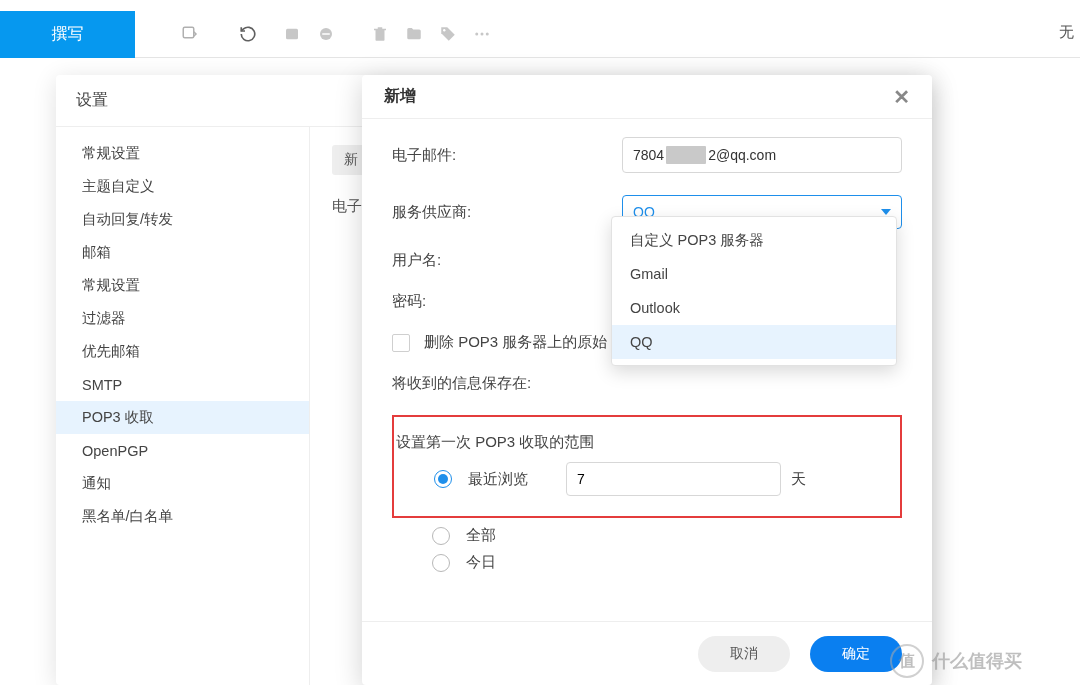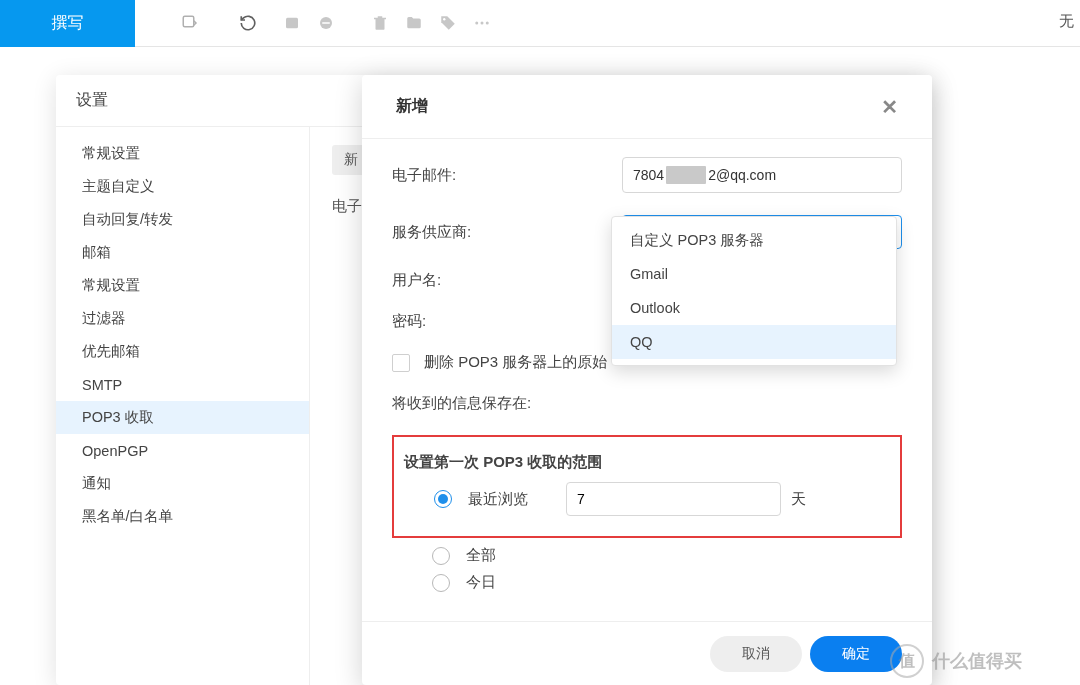--- a/index.html
+++ b/index.html
@@ -1,54 +1,54 @@
 <!DOCTYPE html>
 <html><head>
 <meta charset="utf-8">
 <style>
   *{box-sizing:border-box;margin:0;padding:0;font-family:"Microsoft YaHei","Helvetica Neue",Arial,sans-serif;}
   html,body{width:1080px;height:685px;overflow:hidden;background:#ffffff;}
   
-  .topbar{position:absolute;left:0;top:0;right:0;height:47px;background:#ffffff;border-bottom:1px solid #e5e5e5;display:flex;align-items:center;z-index:1;}
+  .topbar{position:absolute;left:0;top:11px;right:0;height:47px;background:#ffffff;border-bottom:1px solid #e5e5e5;display:flex;align-items:center;z-index:1;}
   .compose-btn{width:135px;height:47px;background:#0698ef;color:#fff;display:flex;align-items:center;justify-content:center;font-size:16px;font-weight:500;cursor:pointer;}
   .tb-sep{width:38px;}
   .tb-icon{width:34px;height:47px;display:flex;align-items:center;justify-content:center;color:#b0b0b0;}
   .tb-icon svg{width:18px;height:18px;}
   .right-text{position:absolute;right:6px;top:12px;color:#555;font-size:15px;}
   
   .settings-panel{position:absolute;left:56px;top:75px;width:876px;height:610px;background:#fff;border-radius:4px;box-shadow:0 4px 24px rgba(0,0,0,.12);z-index:5;display:flex;flex-direction:column;}
   .settings-header{height:52px;display:flex;align-items:center;padding:0 20px;font-size:16px;color:#444;border-bottom:1px solid #eee;}
   .settings-body{flex:1;display:flex;}
   .sidebar{width:254px;border-right:1px solid #eee;padding-top:10px;}
   .side-item{height:33px;display:flex;align-items:center;padding-left:26px;font-size:14.5px;color:#444;cursor:pointer;}
   .side-item.active{background:#e7f3fe;}
   .content{flex:1;padding:18px 22px;font-size:15px;color:#555;}
   .tabbar{display:flex;gap:8px;margin-bottom:22px;}
   .tabbtn{background:#eeeeee;border-radius:3px;padding:6px 12px;font-size:14px;color:#555;}
   
   .modal{position:absolute;left:362px;top:75px;width:570px;height:610px;background:#fff;border-radius:4px;box-shadow:0 6px 28px rgba(0,0,0,.18);z-index:20;display:flex;flex-direction:column;}
-  .modal-header{height:64px;display:flex;align-items:center;justify-content:space-between;padding:0 34px;border-bottom:1px solid #eee;}
+  .modal-header{height:44px;display:flex;align-items:center;justify-content:space-between;padding:0 22px;border-bottom:1px solid #eee;}
   .modal-title{font-size:16px;font-weight:600;color:#333;}
   .close-x{font-size:20px;color:#888;cursor:pointer;font-weight:bold;}
   .modal-body{flex:1;padding:18px 30px 0 30px;overflow:visible;}
   .row{display:flex;align-items:center;margin-bottom:22px;font-size:15px;color:#444;}
   .row .lbl{width:230px;}
   .txtinput{flex:1;height:36px;border:1px solid #d7d7d7;border-radius:4px;padding:0 10px;font-size:14px;color:#333;background:#fff;}
   .select-box{flex:1;height:34px;border:1px solid #1e8feb;border-radius:4px;padding:0 10px;font-size:14px;color:#1e8feb;display:flex;align-items:center;justify-content:space-between;cursor:pointer;position:relative;}
   .caret-down{width:0;height:0;border-left:5px solid transparent;border-right:5px solid transparent;border-top:6px solid #1e8feb;}
   .chk{width:18px;height:18px;border:1px solid #cfcfcf;border-radius:2px;margin-right:14px;flex-shrink:0;}
   .section-label{font-size:15px;color:#444;margin:4px 0 10px 0;}
   .highlight-box{border:2px solid #e43c3c;padding:12px 0 14px 0;margin-bottom:4px;}
   .radio-row{display:flex;align-items:center;margin:8px 0 6px 40px;font-size:15px;color:#444;}
   .radio{width:18px;height:18px;border:1px solid #b8b8b8;border-radius:50%;margin-right:16px;display:flex;align-items:center;justify-content:center;flex-shrink:0;}
   .radio.on{border-color:#1e8feb;}
   .radio.on::after{content:"";width:10px;height:10px;background:#1e8feb;border-radius:50%;}
   .days-input{width:215px;height:34px;border:1px solid #d7d7d7;border-radius:4px;padding:0 10px;font-size:14px;margin-left:38px;margin-right:10px;}
   .inline-gap{display:flex;align-items:center;}
-  .modal-footer{height:64px;border-top:1px solid #eee;display:flex;align-items:center;justify-content:flex-end;gap:8px;padding:0 30px;}
+  .modal-footer{height:64px;border-top:1px solid #eee;display:flex;align-items:center;justify-content:flex-end;gap:20px;padding:0 30px;}
   .btn{height:36px;padding:0 32px;border-radius:18px;font-size:14px;display:flex;align-items:center;justify-content:center;cursor:pointer;}
   .btn-cancel{background:#eeeeee;color:#555;}
   .btn-ok{background:#0a7ff0;color:#fff;}
   
   .dropdown{position:absolute;left:611px;top:216px;width:286px;background:#fff;border:1px solid #e2e2e2;border-radius:4px;box-shadow:0 6px 18px rgba(0,0,0,.15);z-index:50;padding:6px 0;}
   .dd-item{height:34px;display:flex;align-items:center;padding:0 18px;font-size:14.5px;color:#444;cursor:pointer;}
   .dd-item.sel{background:#e7f3fe;}
   
   .mask-strip{position:absolute;width:40px;height:18px;background:#c9c9c9;border-radius:1px;}
   
@@ -168,21 +168,21 @@
     </div>
     <div class="row" style="margin-left:0;">
       <div class="chk"></div>
       <div>删除 POP3 服务器上的原始</div>
     </div>
     <div class="row">
       <div class="lbl">将收到的信息保存在:</div>
     </div>
 
     <div class="highlight-box">
-      <div class="section-label" style="margin-left:10px;font-weight:bold;">设置第一次 POP3 收取的范围</div>
+      <div class="section-label" style="margin-left:2px;">设置第一次 POP3 收取的范围</div>
       <div class="radio-row inline-gap">
         <div class="radio on"></div>
         <span>最近浏览</span>
         <input class="days-input" value="7" style="">
         <span>天</span>
       </div>
     </div>
     <div class="radio-row">
       <div class="radio"></div>
       <span>全部</span>

